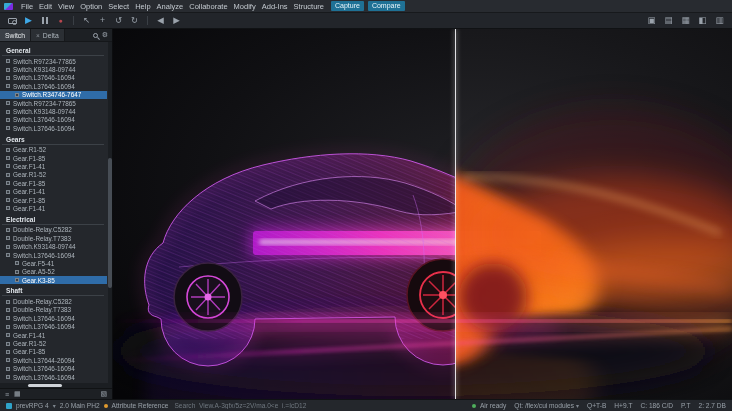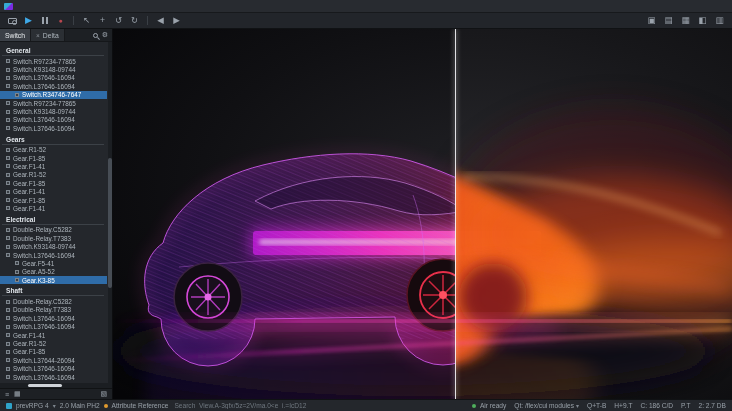--- a/index.html
+++ b/index.html
@@ -65,20 +65,35 @@
   .dot.green{background:#4fae5c;margin-right:2px}
   .sb-path{color:#6f777f;overflow:hidden;text-overflow:ellipsis;max-width:190px}
   .sb-right{margin-left:auto;display:flex;align-items:center;gap:8px}
   .sb-item{display:flex;align-items:center;gap:2px}
 </style>
 </head>
 <body>
 
 <header class="menubar">
   <span class="logo"></span>
+  <div class="menu-items" style="display:flex;align-items:center">
+      <div class="menu-item">File</div>
+      <div class="menu-item">Edit</div>
+      <div class="menu-item">View</div>
+      <div class="menu-item">Option</div>
+      <div class="menu-item">Select</div>
+      <div class="menu-item">Help</div>
+      <div class="menu-item">Analyze</div>
+      <div class="menu-item">Collaborate</div>
+      <div class="menu-item">Modify</div>
+      <div class="menu-item">Add-Ins</div>
+      <div class="menu-item">Structure</div>
+      <div class="mb-btn">Capture</div>
+      <div class="mb-btn">Compare</div>
+    </div>
 </header>
 
 <div class="toolbar">
   <span class="tbi cam">
       <i></i>
     </span>
   <span class="tbi play">▶</span>
   <span class="tbi pause">
       <i></i>
       <i></i>

